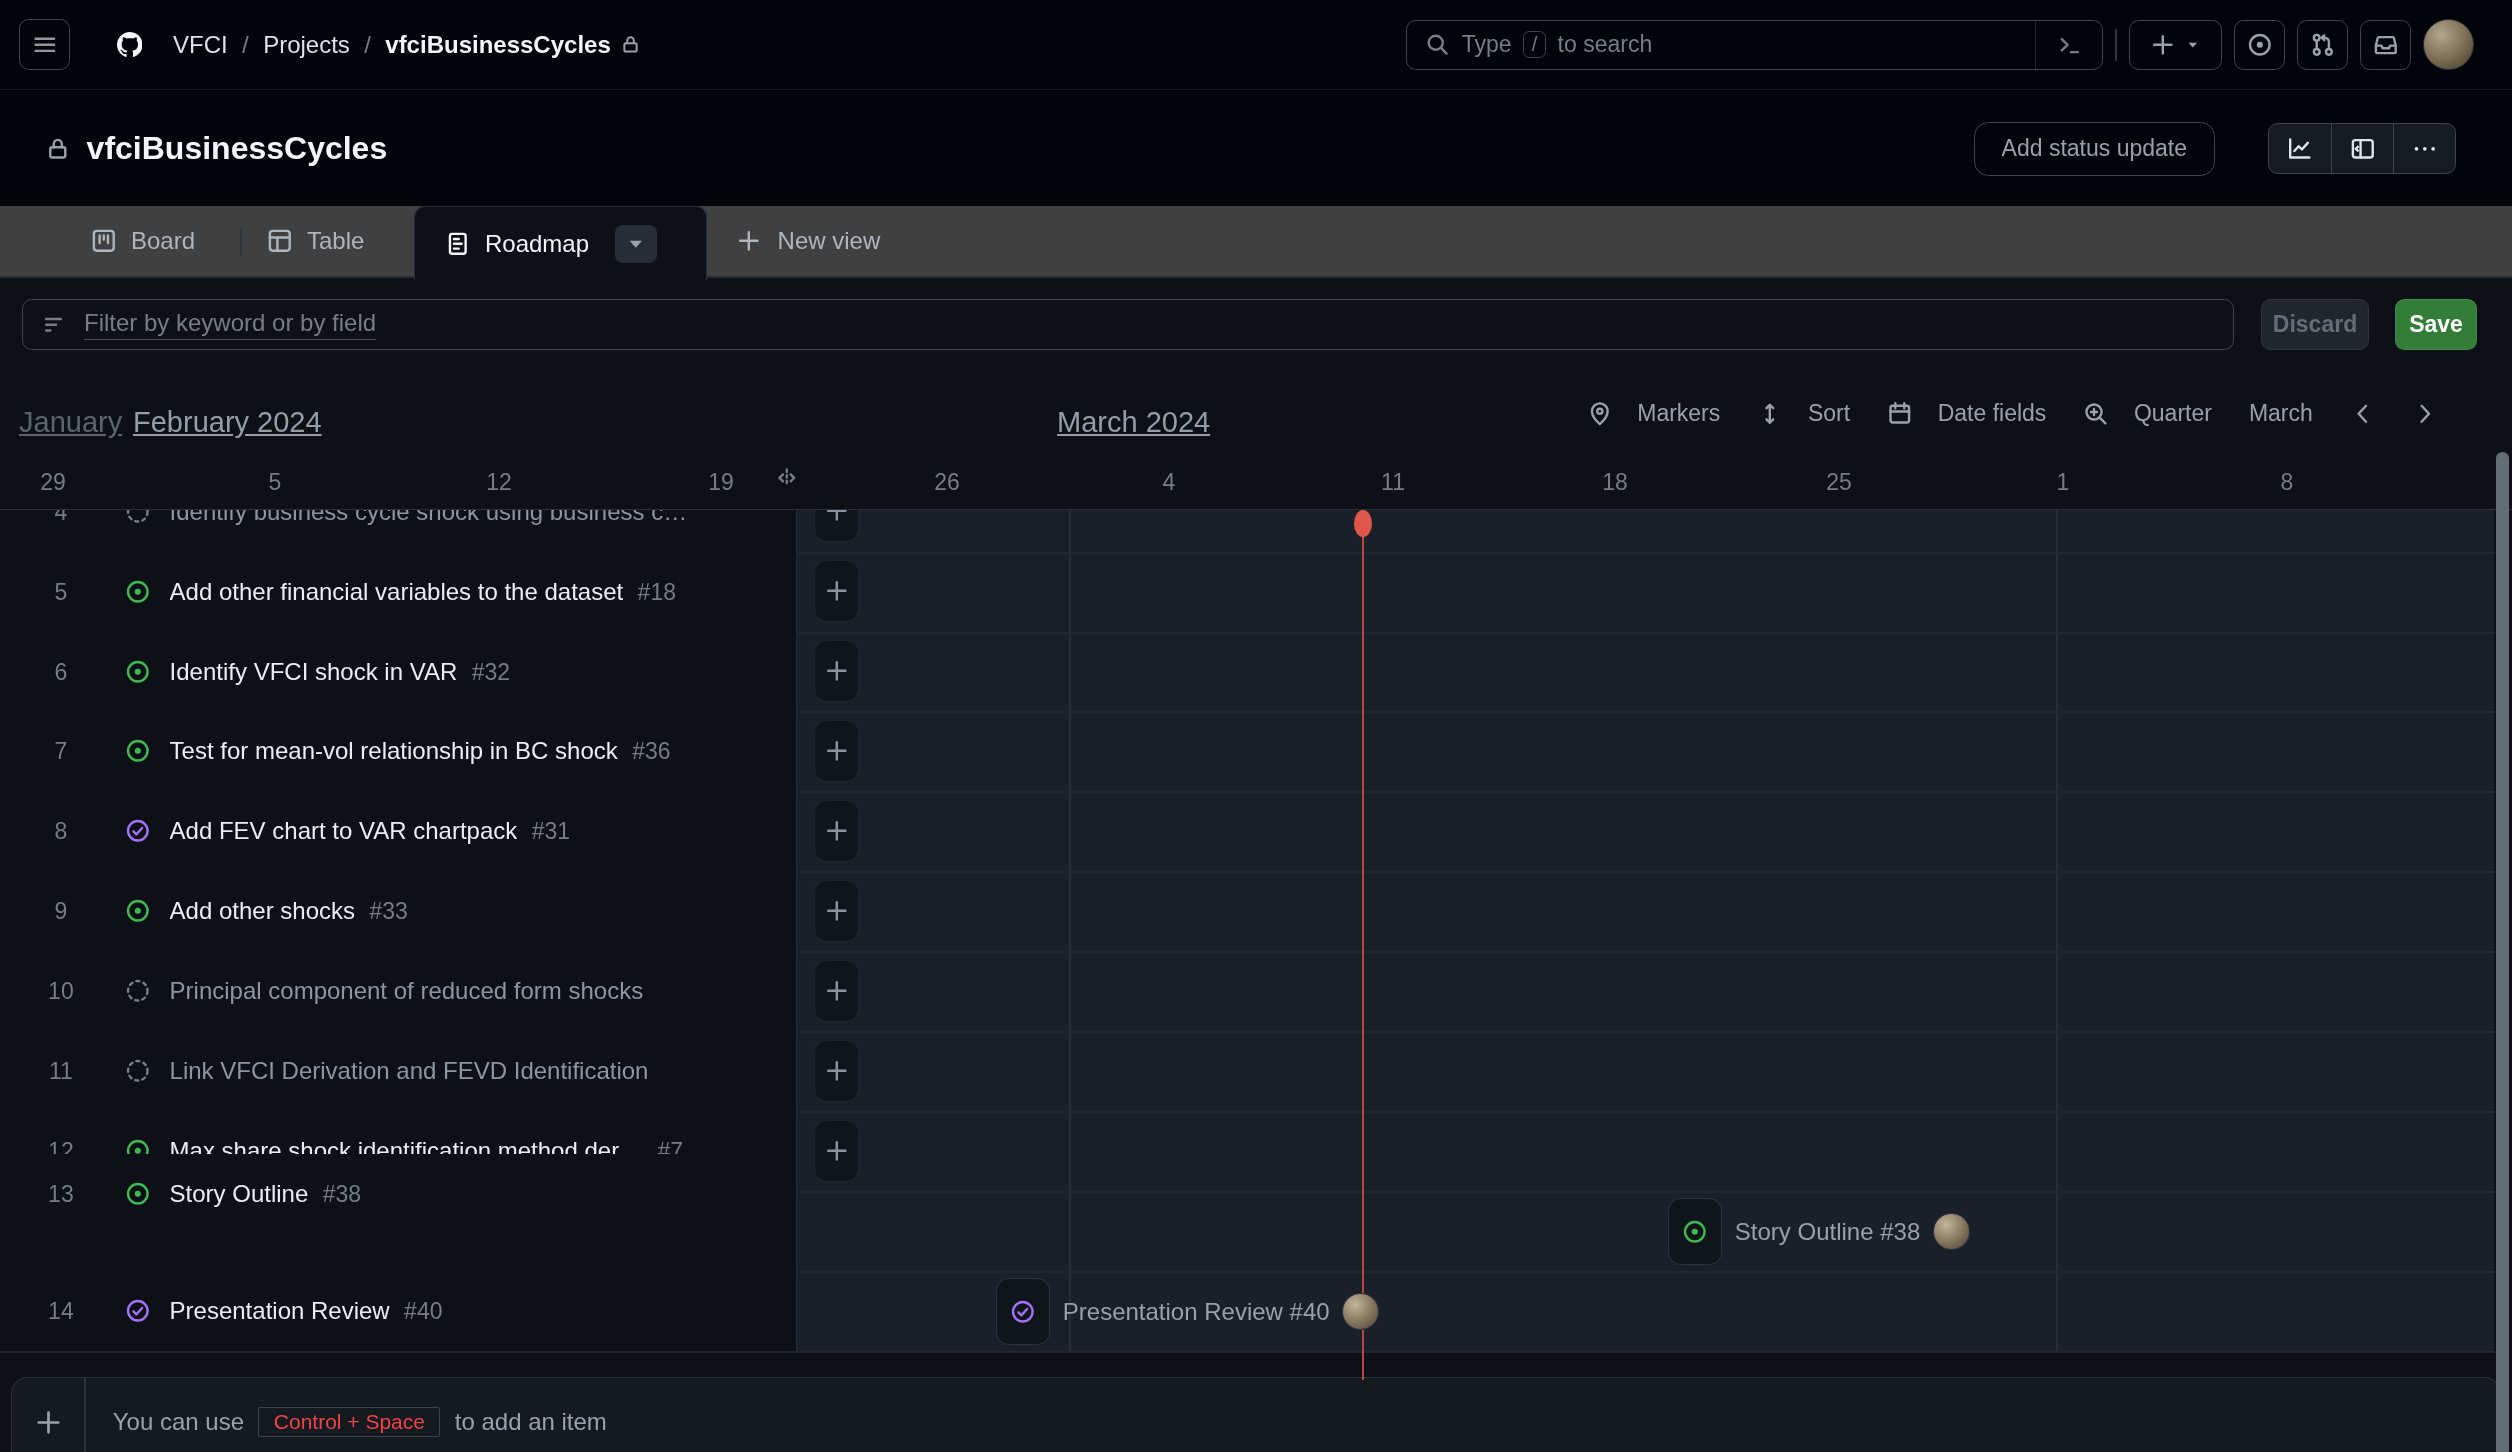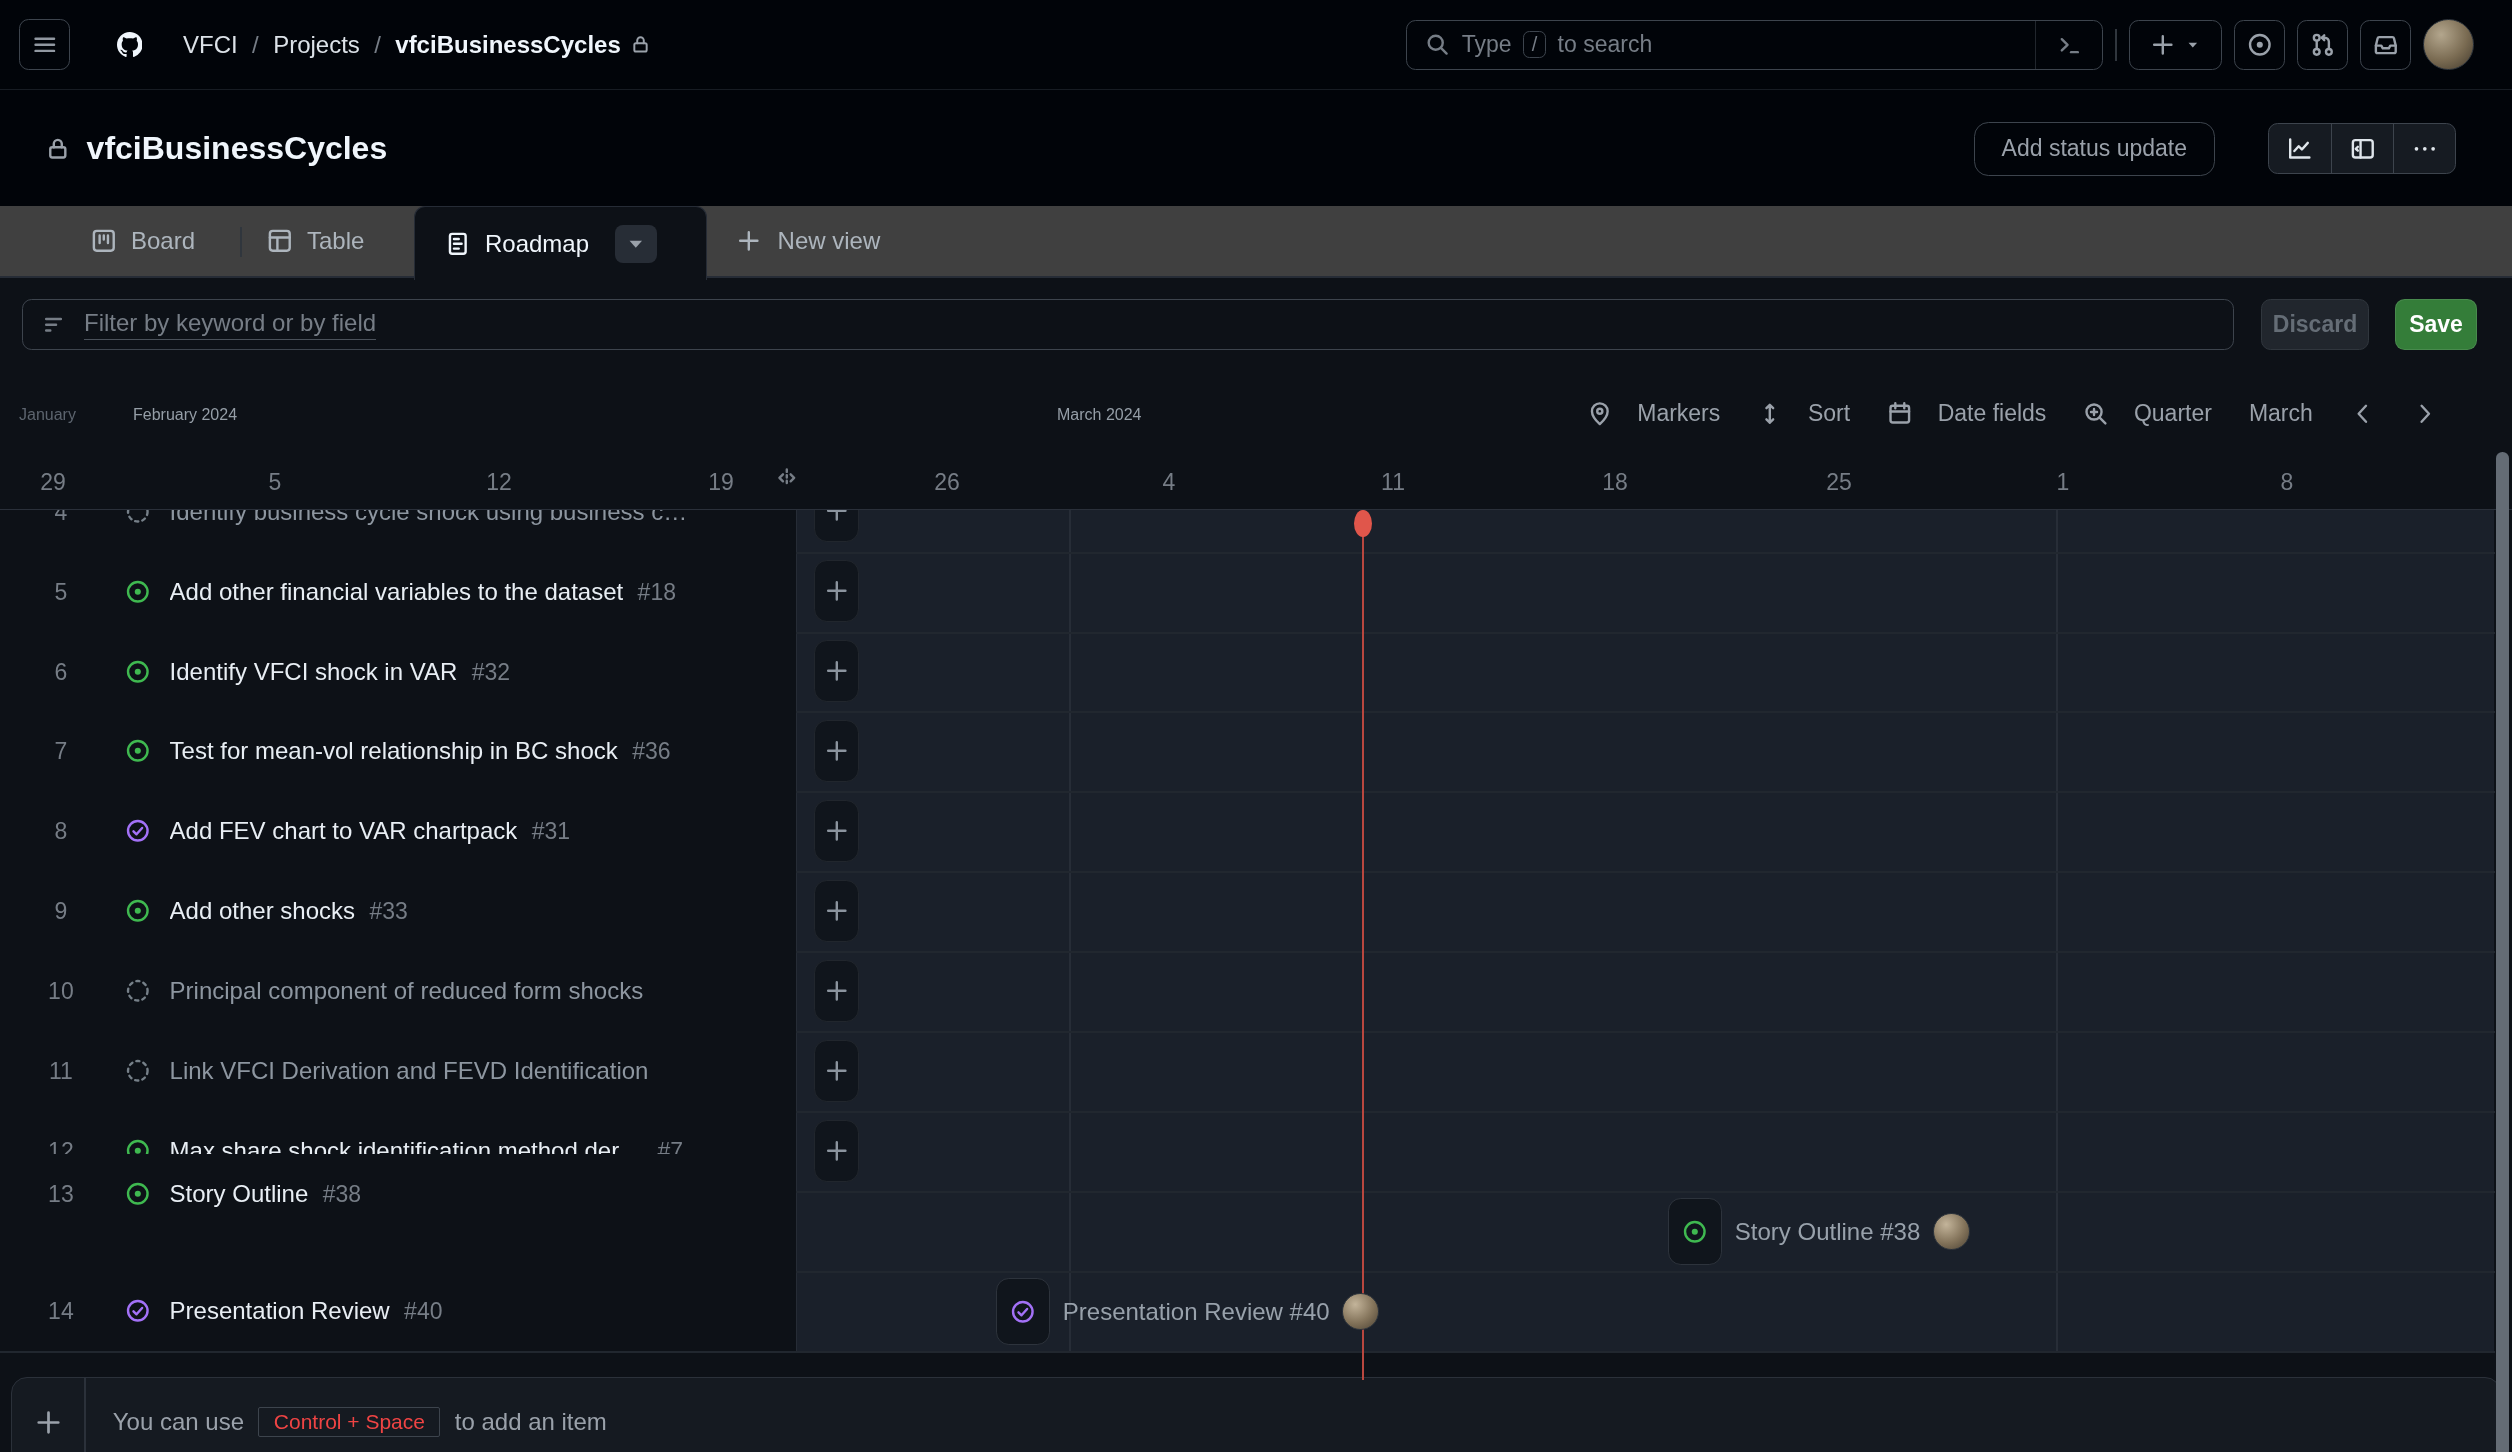--- a/index.html
+++ b/index.html
@@ -7,21 +7,21 @@
   body { background:#0d1117; font-family:"Liberation Sans", sans-serif; color:#e6edf3; }
   .app { position:relative; width:2512px; height:1452px; background:#0d1117; }
 
   svg.ic { display:block; }
   .ic-wrap { display:inline-flex; align-items:center; justify-content:center; }
 
   
   .gnav { position:absolute; left:0; top:0; width:2512px; height:90px; background:#010409; display:flex; align-items:center; padding:0 38px 0 19px; border-bottom:0.8px solid #171c23; }
   .hamburger { width:51px; height:51px; border:1.6px solid #3d444d; border-radius:9.6px; background:transparent; color:#9198a1; display:flex; align-items:center; justify-content:center; cursor:pointer; }
   .gh-logo { margin-left:34px; width:51px; height:51px; color:#f0f6fc; }
-  .crumbs { margin-left:28px; display:flex; align-items:center; gap:14.4px; font-size:24px; color:#dce2e8; }
+  .crumbs { margin-left:18px; display:flex; align-items:center; gap:14.4px; font-size:24px; color:#dce2e8; }
   .crumb-sep { color:#767d86; }
   .crumb-proj { font-weight:700; color:#f0f6fc; display:flex; align-items:center; gap:9.6px; }
   .crumb-lock { color:#9aa1aa; }
   .gnav-right { margin-left:auto; display:flex; align-items:center; gap:12px; }
   .searchbox { width:697px; height:50px; border:1.6px solid #3d444d; border-radius:9.6px; display:flex; align-items:center; padding:0 0 0 17.6px; color:#767d86; font-size:23px; gap:11.2px; cursor:text; background:#010409; }
   .searchbox .grow { flex:1; }
   .kbd-slash { border:1.6px solid #3d444d; border-radius:6.4px; padding:0.8px 8px; font-size:20px; color:#767d86; }
   .cmdk { width:67px; height:100%; border-left:1.6px solid #21262d; display:flex; align-items:center; justify-content:center; color:#767d86; }
   .vdiv { width:1.6px; height:32px; background:#30363d; }
   .nav-btn { height:50px; border:1.6px solid #3d444d; border-radius:9.6px; background:transparent; color:#9aa1aa; display:flex; align-items:center; justify-content:center; cursor:pointer; }
@@ -52,21 +52,21 @@
 
   
   .filterbar { position:absolute; left:0; top:278px; width:2512px; height:93px; background:#0d1117; display:flex; align-items:center; padding:0 35px 0 22.4px; }
   .filter-input { width:2213px; height:51px; border:1.6px solid #3d444d; border-radius:9.6px; display:flex; align-items:center; padding:0 19px; gap:16px; color:#767d86; font-size:24px; cursor:text; }
   .filter-ph { border-bottom:1.6px solid #4a515a; padding-bottom:2.4px; }
   .btn-discard { margin-left:27px; width:109px; height:51px; border:1.6px solid #30363d; border-radius:9.6px; background:#21262d; color:#656d76; font-size:23px; font-weight:700; cursor:default; }
   .btn-save { margin-left:25.6px; width:82px; height:51px; border:1.6px solid rgba(255,255,255,.1); border-radius:9.6px; background:#347d39; color:#ffffff; font-size:23px; font-weight:700; cursor:pointer; }
 
   
   .tl-header { position:absolute; left:0; top:371px; width:2512px; height:139px; background:#0d1117; border-bottom:1.6px solid #2a303a; }
-  .month-label { position:absolute; top:35px; font-size:16px; color:#959ea7; white-space:nowrap; }
+  .month-label { position:absolute; top:35px; font-size:29px; color:#959ea7; white-space:nowrap;text-decoration:underline; }
   .month-label.dim { color:#5c646e; }
   .tl-controls { position:absolute; right:74px; top:29px; display:flex; align-items:center; gap:37px; color:#9aa1aa; font-size:23px; }
   .tl-controls .ctl { display:flex; align-items:center; gap:25px; cursor:pointer; white-space:nowrap; }
   .date-label { position:absolute; top:98px; transform:translateX(-50%); font-size:23px; color:#767d86; }
   .col-resize { position:absolute; left:774px; top:94px; color:#767d86; cursor:col-resize; }
 
   
   .content { position:absolute; left:0; top:510px; width:2512px; height:870px; overflow:hidden; background:#0d1117; }
   .chart { position:absolute; left:796px; top:0; width:1698px; height:841px; background:#1a202a; border-left:1.6px solid #262c36; }
   .gridline { position:absolute; top:0; width:1.6px; height:841px; background:#272d37; }

